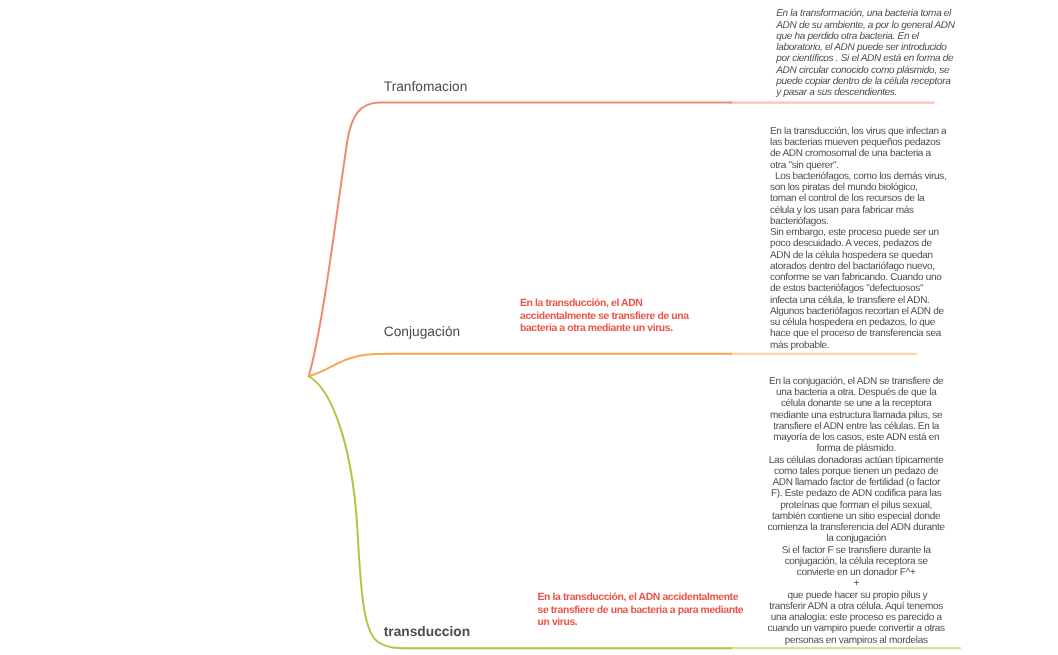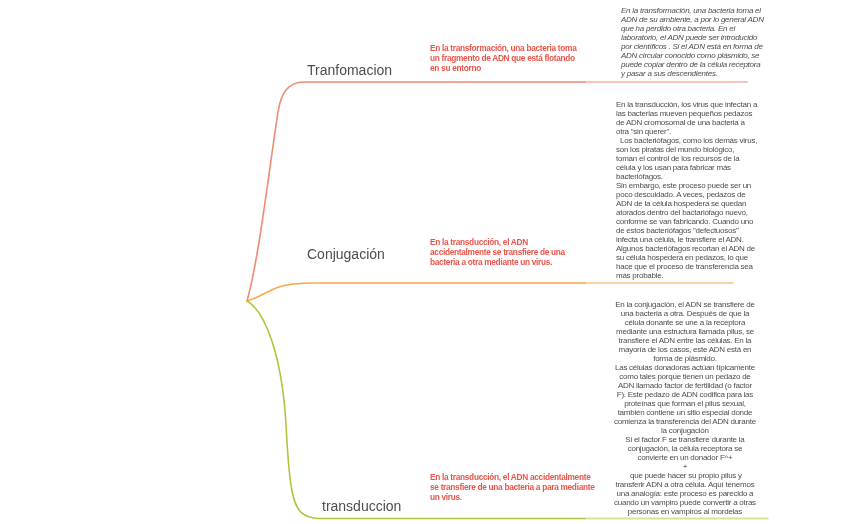--- a/index.html
+++ b/index.html
@@ -11,21 +11,21 @@
     font-family:"Liberation Sans", sans-serif;
   }
   #branch-lines{position:absolute;left:0;top:0;z-index:0;}
   .node{position:absolute;white-space:pre-wrap;z-index:1;}
   .root-title{
     width:210px;text-align:center;
     font-size:14.5px;font-weight:bold;line-height:16px;
     letter-spacing:-0.2px;
   }
   .branch-label{
-    font-size:14px;color:#4d4d4d;line-height:12px;
+    font-size:11px;color:#4d4d4d;line-height:12px;
   }
   .branch-note{
     font-size:8.3px;font-weight:600;line-height:10.2px;
     letter-spacing:-0.3px;
   }
   .branch-desc{
     font-size:8px;color:#4d4d4d;line-height:9px;
     letter-spacing:-0.25px;
   }
   path{fill:none;stroke-linecap:round;}
@@ -43,34 +43,31 @@
 
     <path stroke-width="1.6" d="M 247 301 C 261 297 267 291 279 287 C 289 283.5 298 283 314 283 L 585 283" stroke="#f6a94c"></path>
     <path class="child-underline" stroke-width="1.8" d="M 585 283 L 733 283" stroke="#f6a94c"></path>
 
     <path stroke-width="1.6" d="M 247 301 C 265 311 282 355 286 425 C 289 482 292 507 303 514 C 310 518.5 317 518.5 326 518.5 L 585 518.5" stroke="#b7c140"></path>
     <path class="child-underline" stroke-width="1.8" d="M 585 518.5 L 768 518.5" stroke="#b7c140"></path>
   </svg>
 
 
   <div class="node branch-label" style="left:307px;top:64px;">Tranfomacion</div>
-  <div class="node branch-note" style="left: 430px; top: 43px; color: rgb(234, 84, 73);">En la transformación, una bacteria toma
-un fragmento de ADN que está flotando
-en su entorno</div>
   <div class="node branch-desc" style="left:621px;top:6px;font-style:italic;">En la transformación, una bacteria toma el
 ADN de su ambiente, a por lo general ADN
 que ha perdido otra bacteria. En el
 laboratorio, el ADN puede ser introducido
 por científicos . Si el ADN está en forma de
 ADN circular conocido como plásmido, se
 puede copiar dentro de la célula receptora
 y pasar a sus descendientes.</div>
 
-  <div class="node branch-label" style="left:307px;top:248px;">Conjugación</div>
-  <div class="node branch-note" style="left: 430px; top: 237px; color: rgb(234, 84, 73);">En la transducción, el ADN
+  <div class="node branch-label" style="left:307px;top:260px;">Conjugación</div>
+  <div class="node branch-note" style="left: 416px; top: 237px; color: rgb(234, 84, 73);">En la transducción, el ADN
 accidentalmente se transfiere de una
 bacteria a otra mediante un virus.</div>
   <div class="node branch-desc" style="left:584px;top:100px;margin-left:32px;">En la transducción, los virus que infectan a
 las bacterias mueven pequeños pedazos
 de ADN cromosomal de una bacteria a
 otra "sin querer".
   Los bacteriófagos, como los demás virus,
 son los piratas del mundo biológico,
 toman el control de los recursos de la
 célula y los usan para fabricar más
@@ -80,21 +77,21 @@
 ADN de la célula hospedera se quedan
 atorados dentro del bactariófago nuevo,
 conforme se van fabricando. Cuando uno
 de estos bacteriófagos "defectuosos"
 infecta una célula, le transfiere el ADN.
 Algunos bacteriófagos recortan el ADN de
 su célula hospedera en pedazos, lo que
 hace que el proceso de transferencia sea
 más probable.</div>
 
-  <div class="node branch-label" style="left:322px;top:500px;">transduccion</div>
+  <div class="node branch-label" style="left:307px;top:500px;font-weight:bold;">transduccion</div>
   <div class="node branch-note" style="left: 430px; top: 472px; color: rgb(234, 84, 73);">En la transducción, el ADN accidentalmente
 se transfiere de una bacteria a para mediante
 un virus.</div>
   <div class="node branch-desc" style="left:614px;top:300px;text-align:center;">En la conjugación, el ADN se transfiere de
 una bacteria a otra. Después de que la
 célula donante se une a la receptora
 mediante una estructura llamada pilus, se
 transfiere el ADN entre las células. En la
 mayoría de los casos, este ADN está en
 forma de plásmido.

